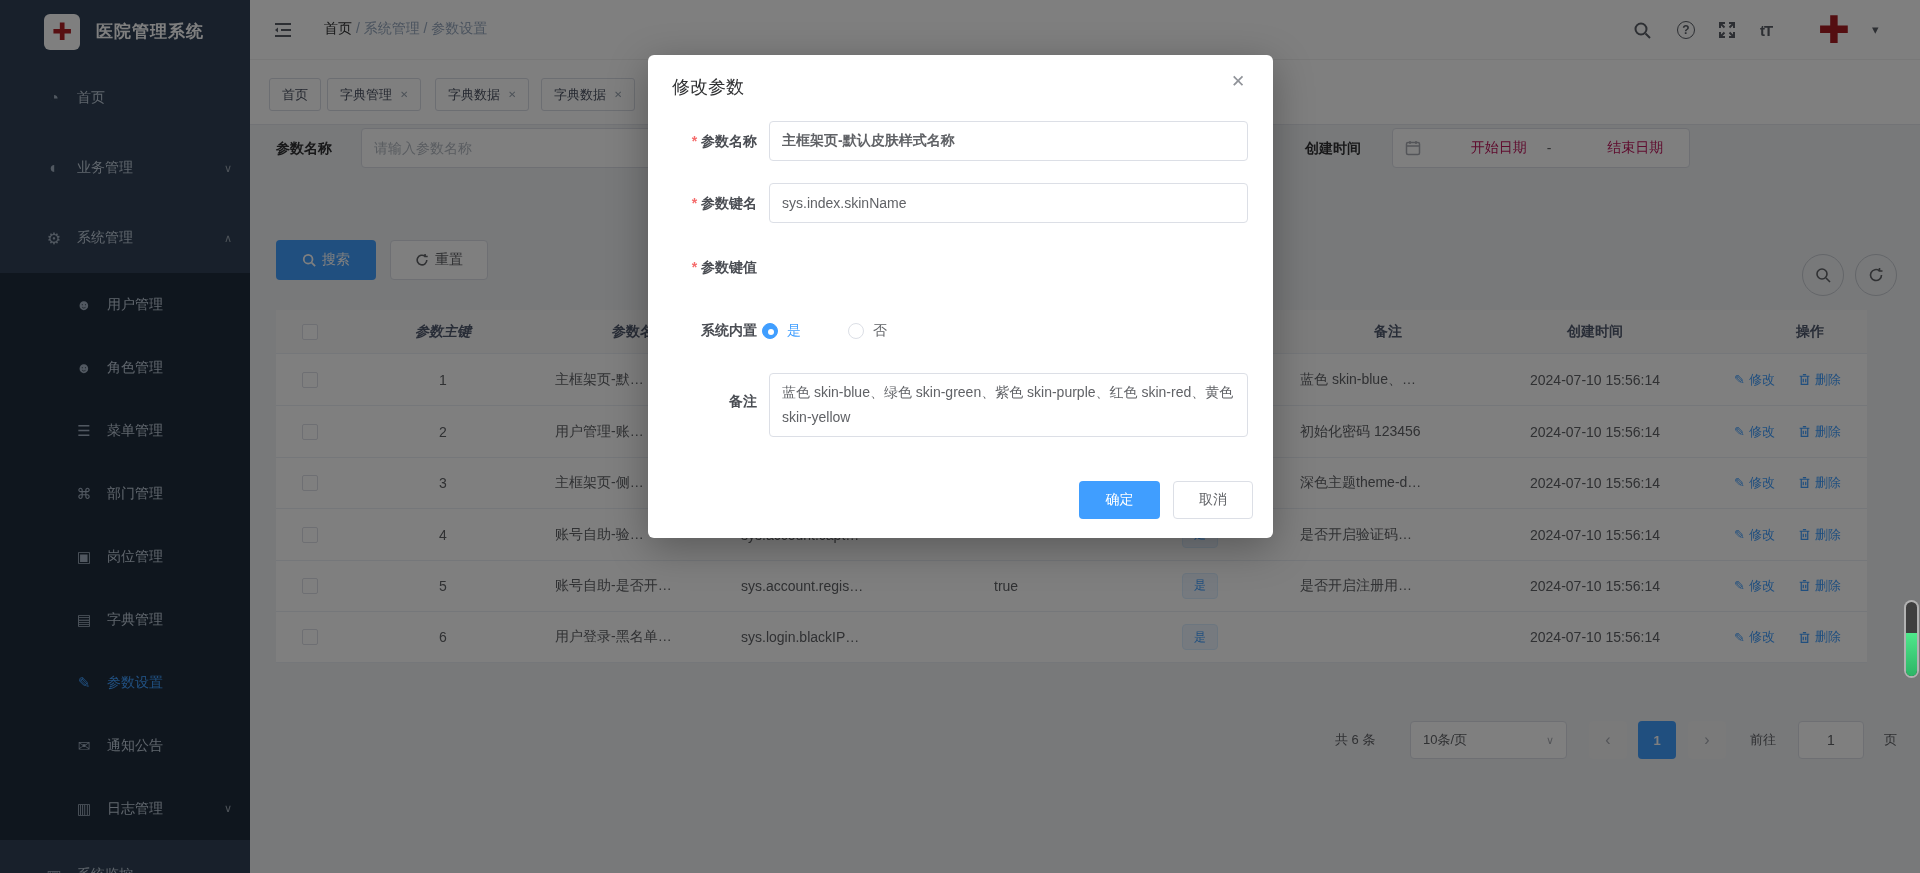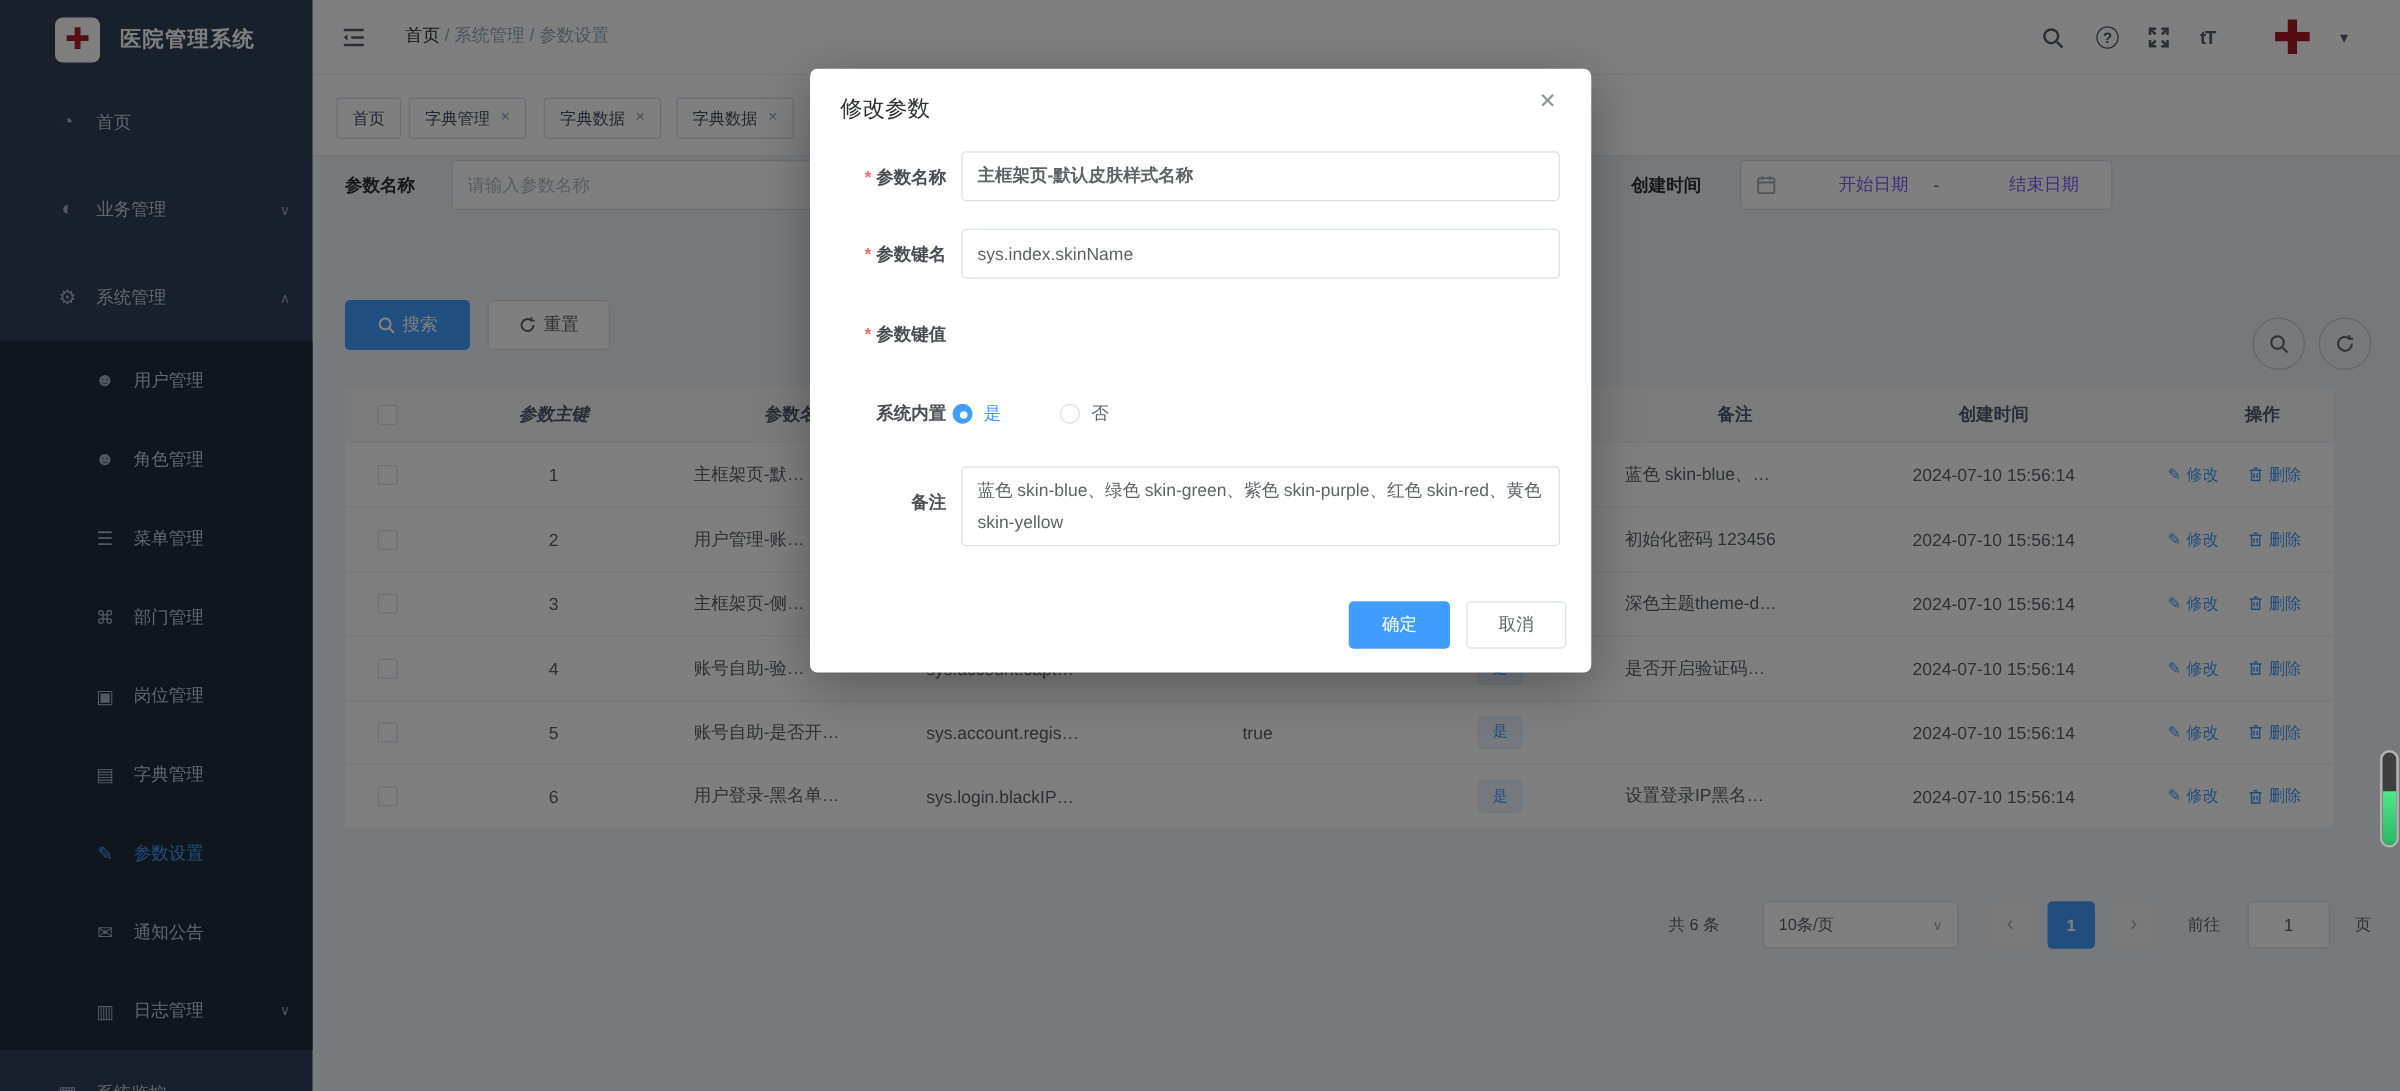--- a/index.html
+++ b/index.html
@@ -35,21 +35,21 @@
   
   #tabsbar { position:absolute; left:250px; top:60px; width:1670px; height:65px; background:#fff; border-bottom:1px solid #e4e7ed; }
   .tab { position:absolute; top:18px; height:33px; background:#fff; border:1px solid #d8dce5; border-radius:3px; display:flex; align-items:center; padding:0 12px; font-size:13px; color:#495060; cursor:pointer; }
   .tab-close { margin-left:8px; font-size:10px; color:#9aa5b1; cursor:pointer; }
 
   
   .flabel { position:absolute; height:40px; line-height:40px; font-weight:bold; color:#303133; font-size:14px; }
   .txt-input { position:absolute; height:40px; background:#fff; border:1px solid #dcdfe6; border-radius:4px; padding:0 12px; font-size:14px; color:#606266; font-family:inherit; }
   .txt-input::placeholder { color:#b4bac2; }
   .daterange { position:absolute; left:1642px; top:128px; width:298px; height:40px; background:#fff; border:1px solid #dcdfe6; border-radius:4px; display:flex; align-items:center; padding:0 12px; }
-  .daterange .dr-ph { color:#8b5cf6; font-size:14px; flex:1; text-align:center;padding-left:36px; }
+  .daterange .dr-ph { color:#be185d; font-size:14px; flex:1; text-align:center;padding-left:36px; }
   .daterange .dr-sep { color:#606266; padding:0 6px; }
   .btn { position:absolute; height:40px; border-radius:4px; display:flex; align-items:center; justify-content:center; font-size:14px; cursor:pointer; border:1px solid transparent;text-align:right; }
   .btn .b-ic { margin-right:6px; display:flex; align-items:center; }
   .btn-primary { background:#409eff; color:#fff; }
   .btn-plain { background:#fff; border-color:#dcdfe6; color:#606266; }
   .btn-add { background:#ecf5ff; border-color:#a0cfff; color:#409eff; }
   .btn-edit { background:#f0f9eb; border-color:#b3e19d; color:#67c23a; opacity:.6; }
   .btn-del { background:#fef0f0; border-color:#fab6b6; color:#f56c6c; opacity:.6; }
   .btn-exp { background:#fdf6ec; border-color:#f3d19e; color:#e6a23c; }
   .circle-btn { position:absolute; width:42px; height:42px; border:1px solid #c8ccd2; border-radius:50%; display:flex; align-items:center; justify-content:center; color:#606266; cursor:pointer; }
@@ -424,20 +424,21 @@
       <div class="cell center" style="left:18px; width:32px;">
           <span class="chk"></span>
         </div>
       <div class="cell center" style="left:87px; width:160px;">5</div>
       <div class="cell" style="left:279px; width:180px;">账号自助-是否开…</div>
       <div class="cell" style="left:465px; width:180px;">sys.account.regis…</div>
       <div class="cell" style="left:718px; width:130px;">true</div>
       <div class="cell center" style="left:854px; width:140px;">
           <span class="badge-yes">是</span>
         </div>
+      <div class="cell" style="left:1024px; width:185px;">是否开启注册用…</div>
       <div class="cell center" style="left:1219px; width:200px;">2024-07-10 15:56:14</div>
       <div class="cell" style="left:1458px; width:170px;">
         <span class="op-link">
             <span class="b-ic">✎</span>
             <span>修改</span>
           </span>
         <span class="op-link" style="margin-left:23px;">
             <span class="b-ic">
               <svg width="13" height="13" viewBox="0 0 16 16" fill="none" stroke="#409eff" stroke-width="1.5">
                 <path d="M2 4h12M6 2h4M4 4v10h8V4M6.5 7v4.5M9.5 7v4.5"></path>
@@ -452,21 +453,20 @@
       <div class="cell center" style="left:18px; width:32px;">
           <span class="chk"></span>
         </div>
       <div class="cell center" style="left:87px; width:160px;">6</div>
       <div class="cell" style="left:279px; width:180px;">用户登录-黑名单…</div>
       <div class="cell" style="left:465px; width:180px;">sys.login.blackIP…</div>
       <div class="cell" style="left:718px; width:130px;"></div>
       <div class="cell center" style="left:854px; width:140px;">
           <span class="badge-yes">是</span>
         </div>
-      <div class="cell" style="left:1024px; width:185px;">设置登录IP黑名…</div>
       <div class="cell center" style="left:1219px; width:200px;">2024-07-10 15:56:14</div>
       <div class="cell" style="left:1458px; width:170px;">
         <span class="op-link">
             <span class="b-ic">✎</span>
             <span>修改</span>
           </span>
         <span class="op-link" style="margin-left:23px;">
             <span class="b-ic">
               <svg width="13" height="13" viewBox="0 0 16 16" fill="none" stroke="#409eff" stroke-width="1.5">
                 <path d="M2 4h12M6 2h4M4 4v10h8V4M6.5 7v4.5M9.5 7v4.5"></path>

